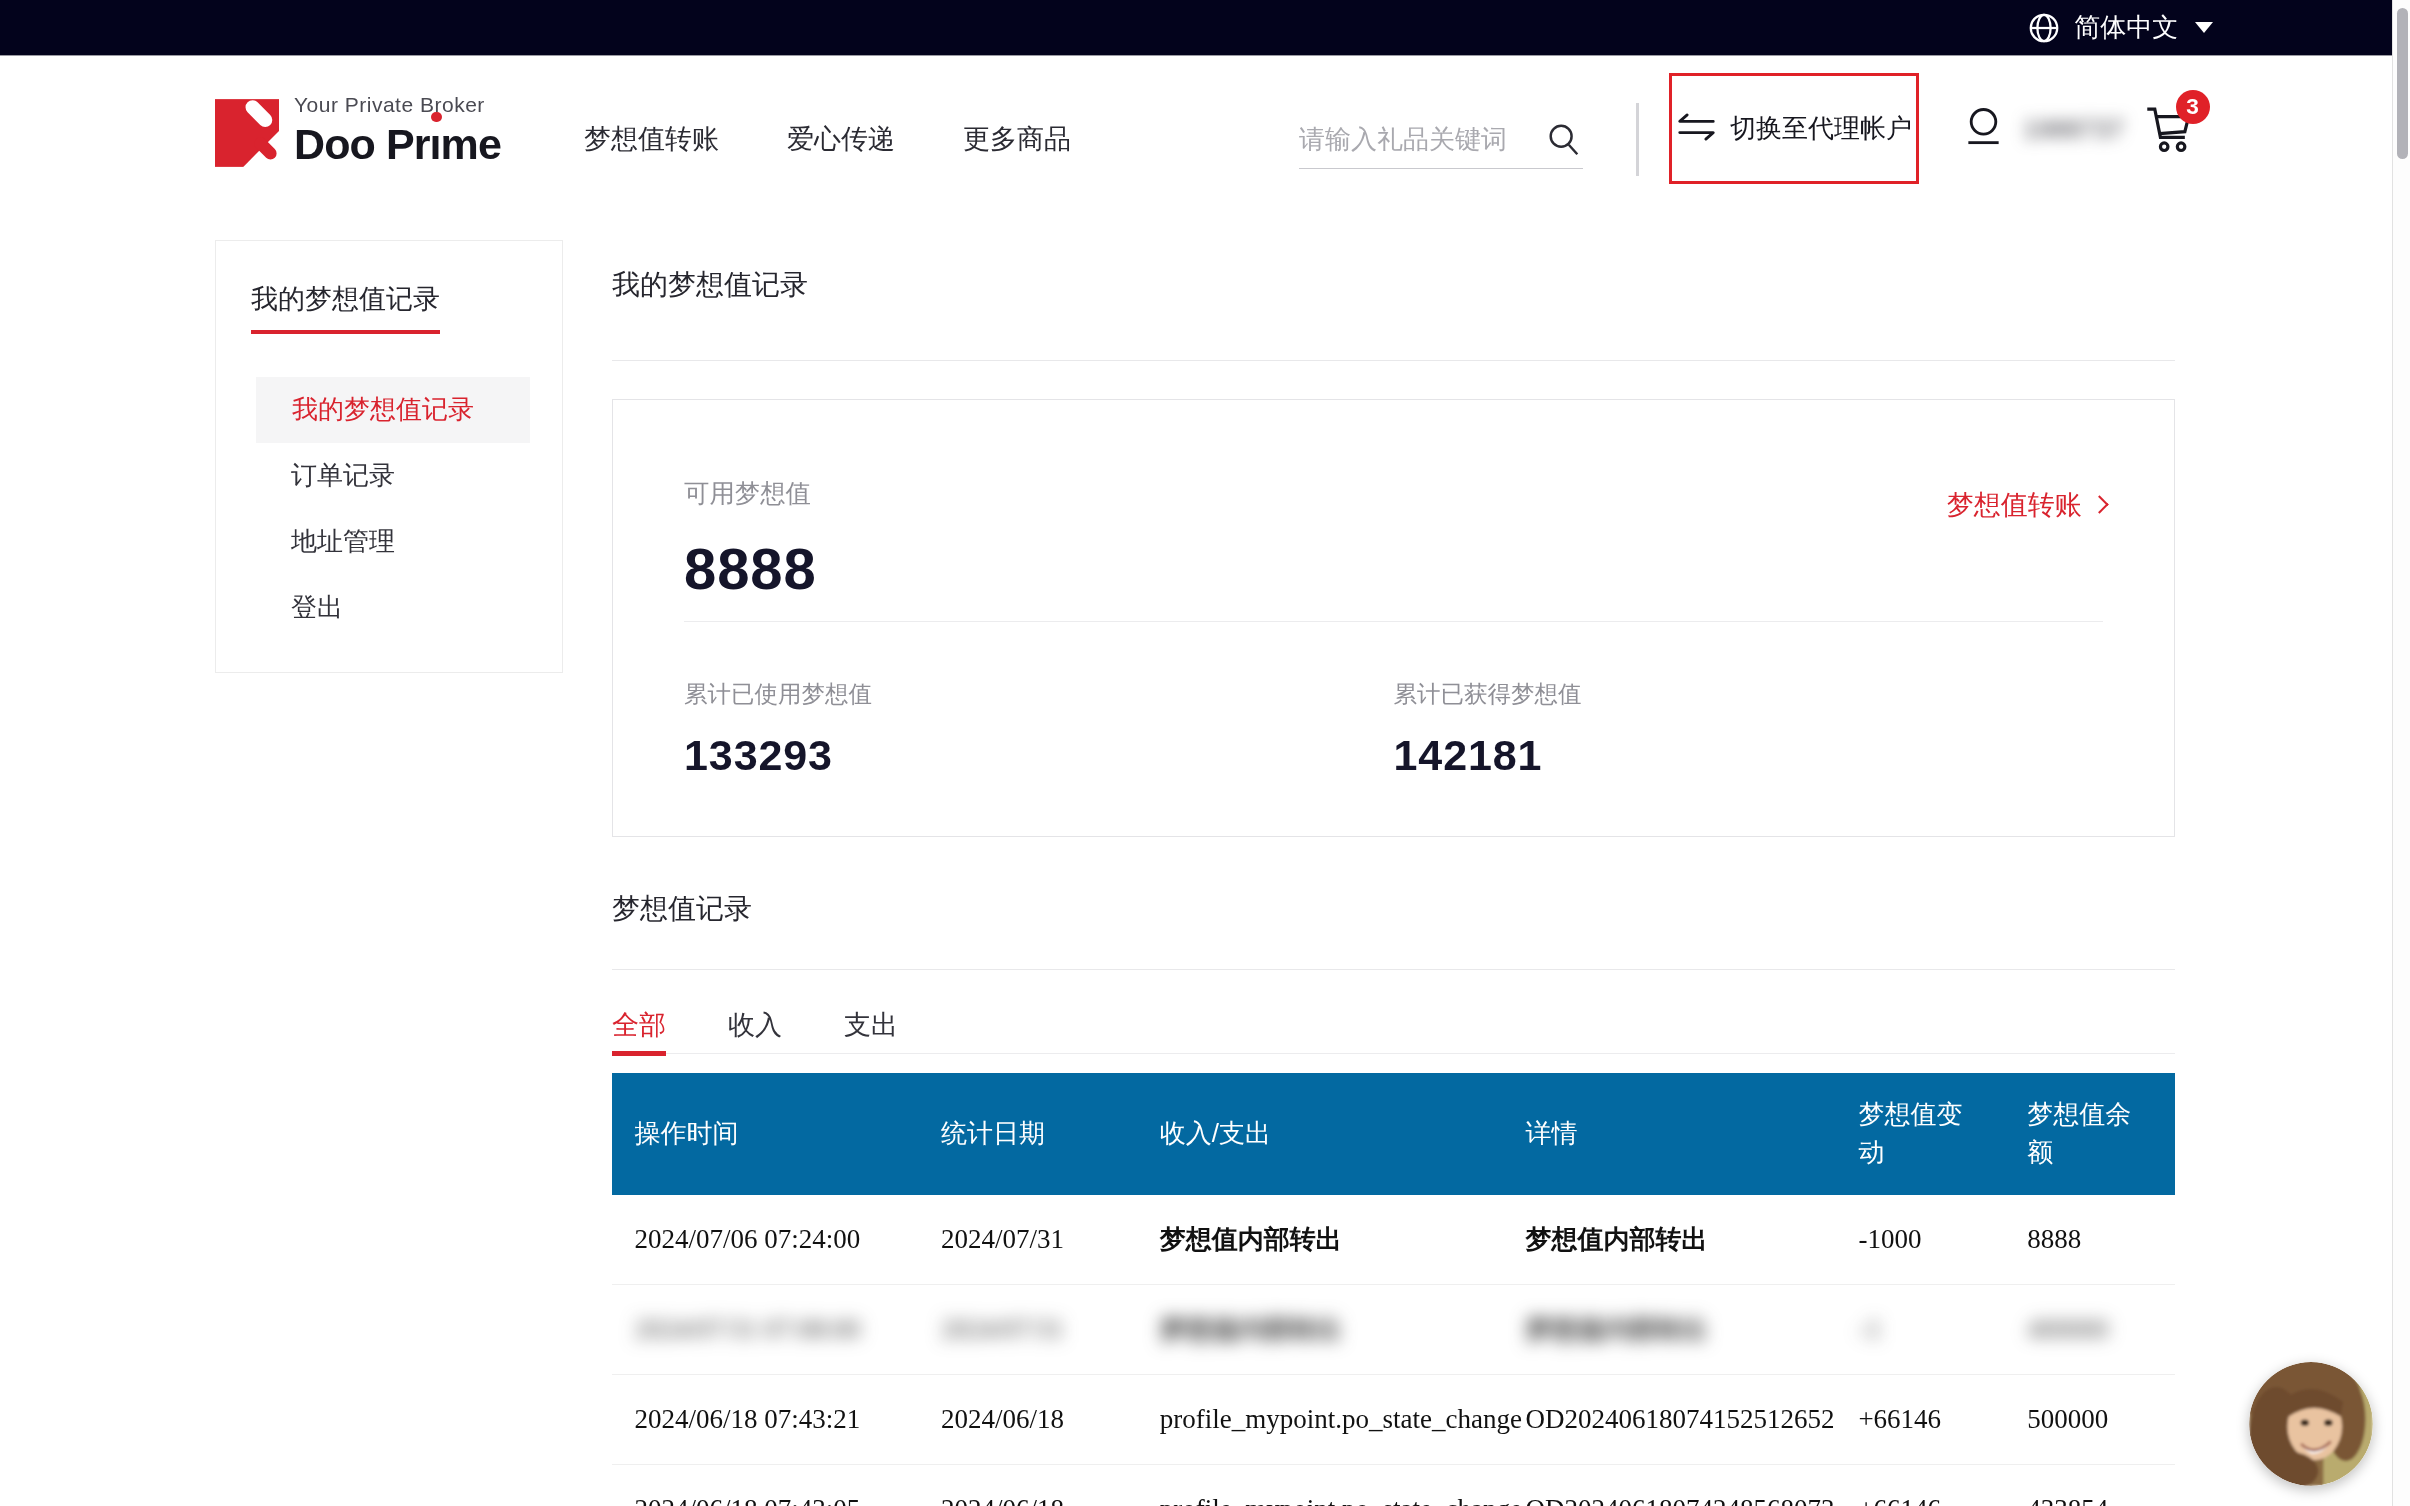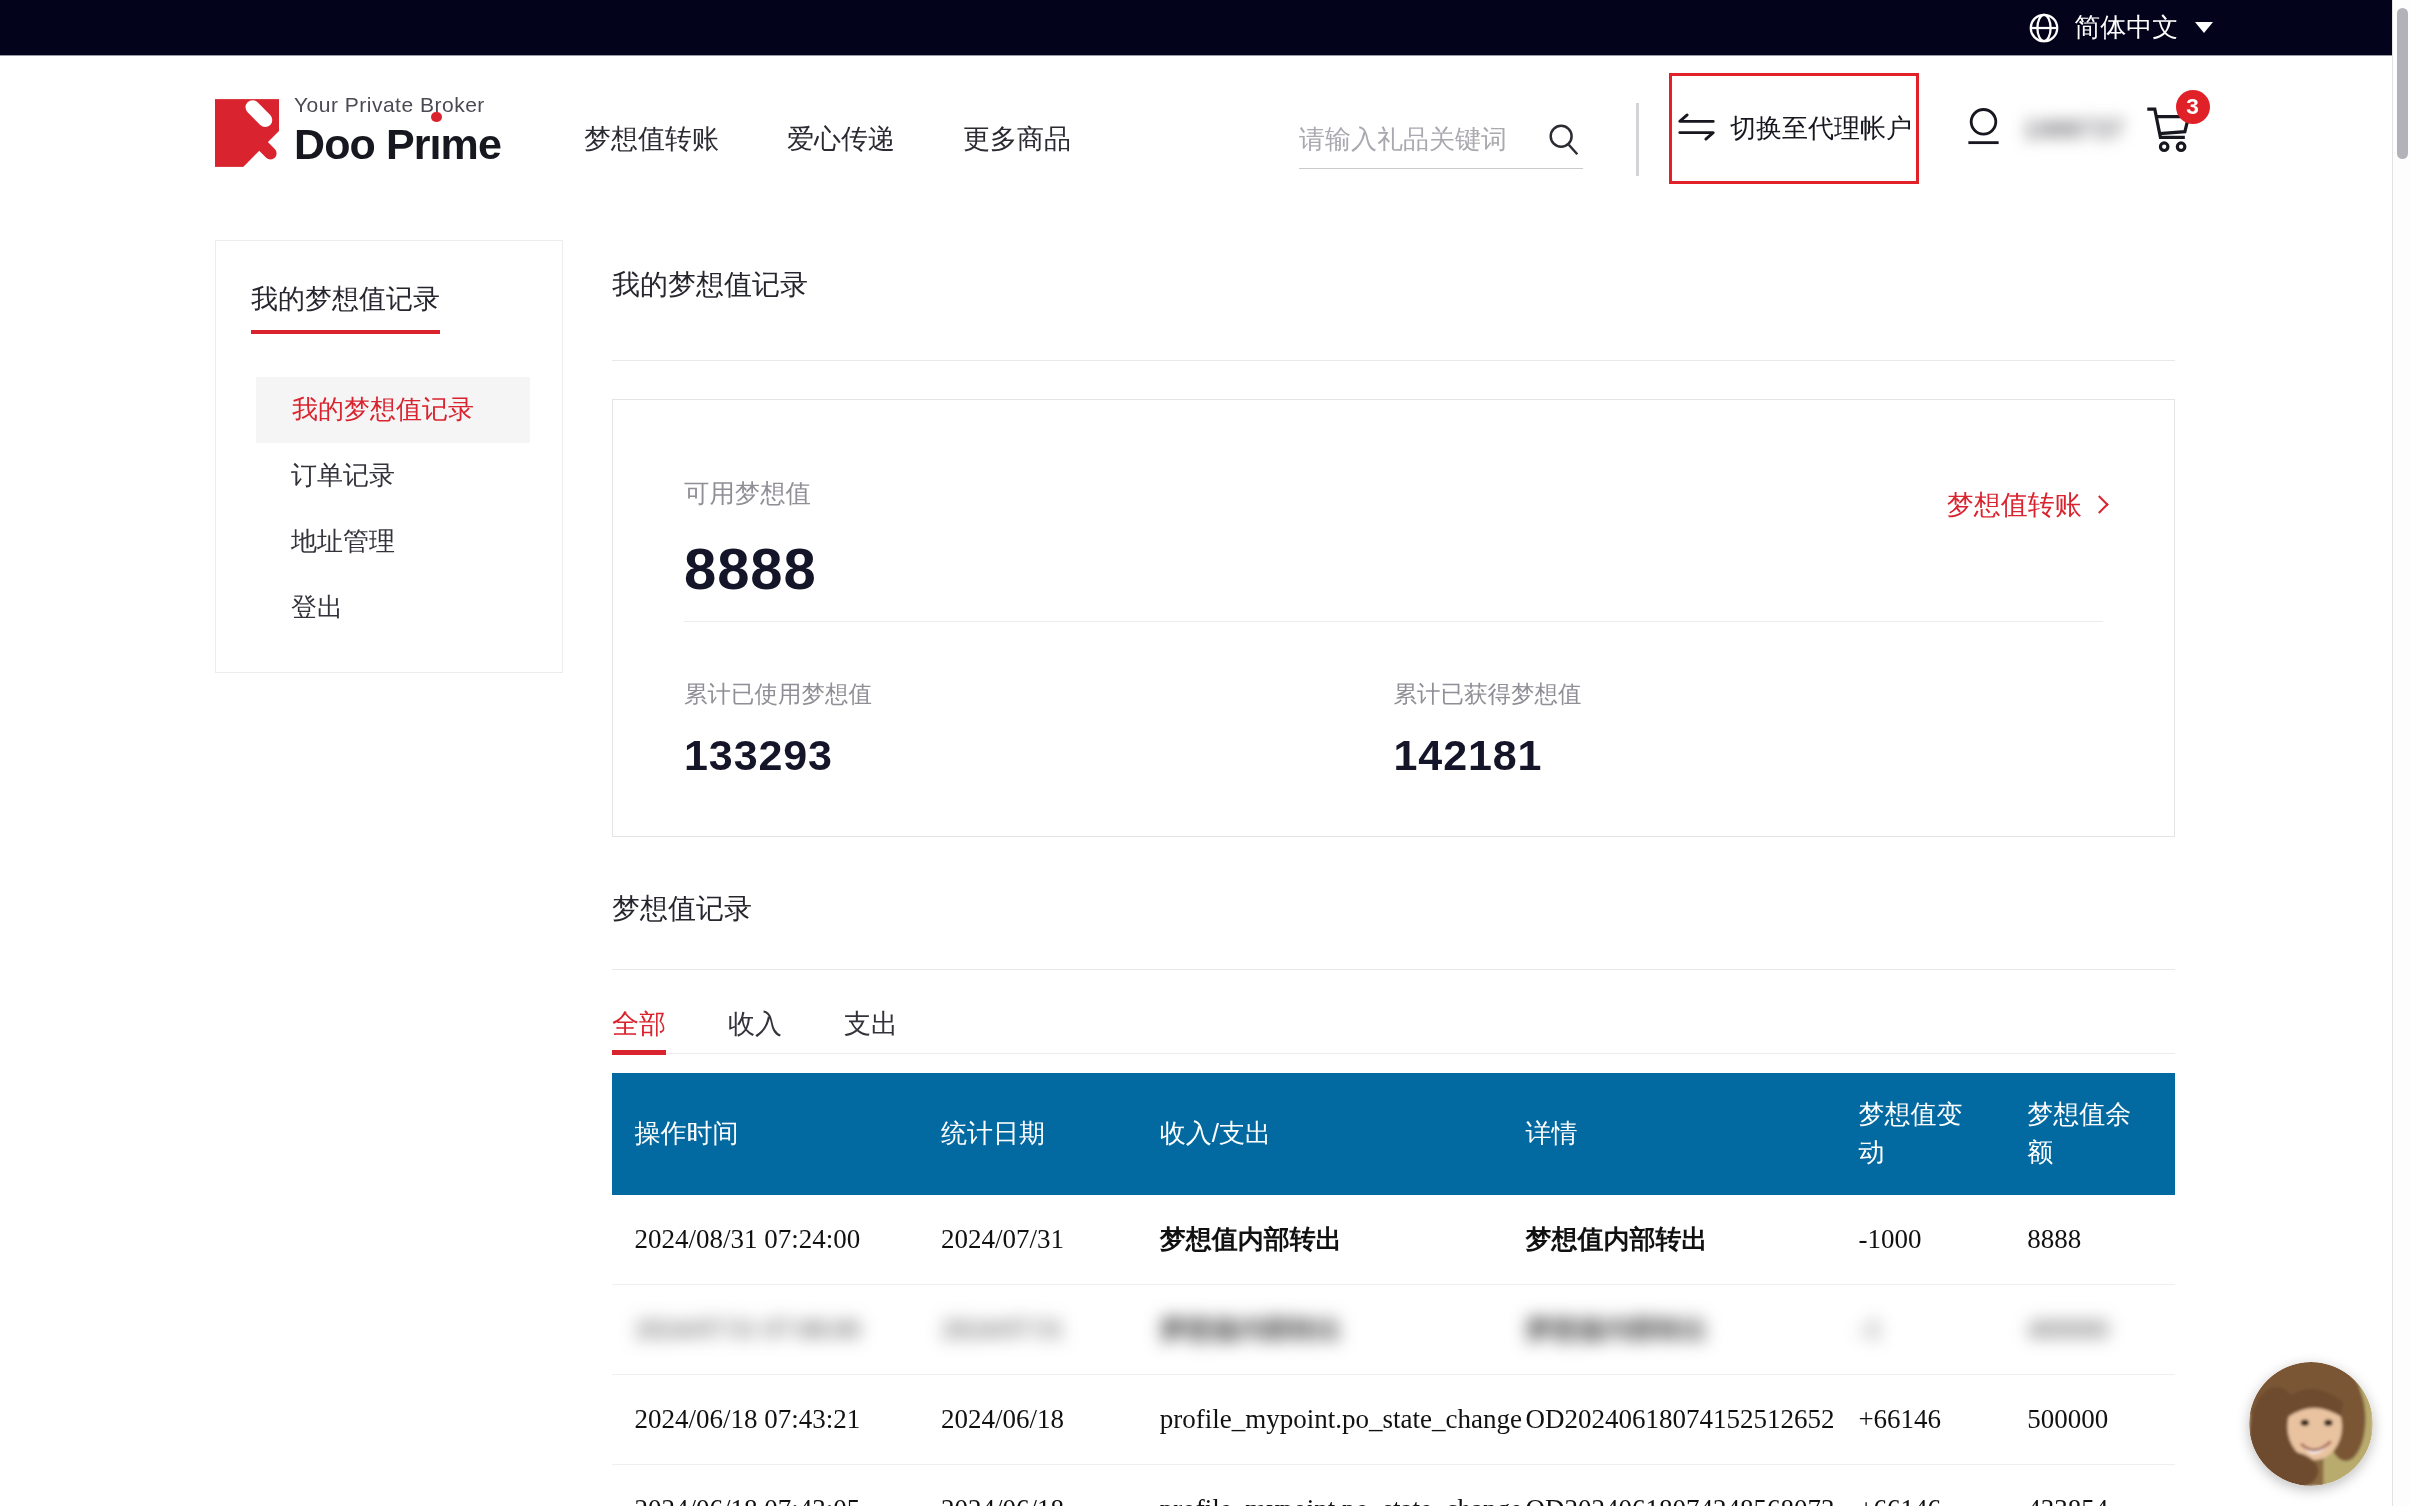--- a/index.html
+++ b/index.html
@@ -88,21 +88,21 @@
   .card-rule { position:absolute; left:71px; right:71px; top:221px; height:0.9px; background:#ececee; }
   .stats { position:absolute; left:71px; right:71px; top:278px; display:grid;
     grid-template-columns:50% 50%; }
   .stat-label { font-size:23.5px; color:#8f8f96; }
   .stat-value { font-size:43px; font-weight:700; color:#15152a; margin-top:21px; letter-spacing:0.9px; }
 
   .section-title { margin-top:53px; font-size:28px; color:#26262e; }
   .rule-2 { margin-top:41px; }
 
   .tabs { margin-top:26px; position:relative; display:flex; gap:62px; height:58px;
-    align-items:center; border-bottom:1.9px solid #ececee; }
+    align-items:flex-start; border-bottom:1.9px solid #ececee; }
   .tab { font-size:27px; color:#33333b; cursor:pointer; position:relative; height:58px;
     display:flex; align-items:center; }
   .tab.active { color:#d9232e; }
   .tab.active::after { content:""; position:absolute; left:0; right:0; bottom:-1.9px;
     height:4.7px; background:#d9232e; }
 
   .table { margin-top:19px; }
   .thead { background:#0369a1; height:122px; display:grid;
     grid-template-columns:19.6% 14% 23.4% 21.3% 10.8% 10.9%; align-items:center; }
   .th { color:#fff; font-size:26px; padding-left:22.6px; line-height:1.45; }
@@ -257,21 +257,21 @@
       <div class="thead" id="thead">
           <div class="th">操作时间</div>
           <div class="th">统计日期</div>
           <div class="th">收入/支出</div>
           <div class="th">详情</div>
           <div class="th"><span class="wrap-narrow">梦想值变动</span></div>
           <div class="th"><span class="wrap-narrow">梦想值余额</span></div>
         </div>
       <div id="tbody">
           <div class="trow">
-            <div class="td">2024/08/31 07:24:00</div>
+            <div class="td">2024/07/06 07:24:00</div>
             <div class="td">2024/07/31</div>
             <div class="td cjk-bold">梦想值内部转出</div>
             <div class="td cjk-bold">梦想值内部转出</div>
             <div class="td">-1000</div>
             <div class="td">8888</div>
           </div>
           <div class="trow blurred">
             <div class="td">2024/07/31 07:08:00</div>
             <div class="td">2024/07/31</div>
             <div class="td cjk-bold">梦想值内部转出</div>

